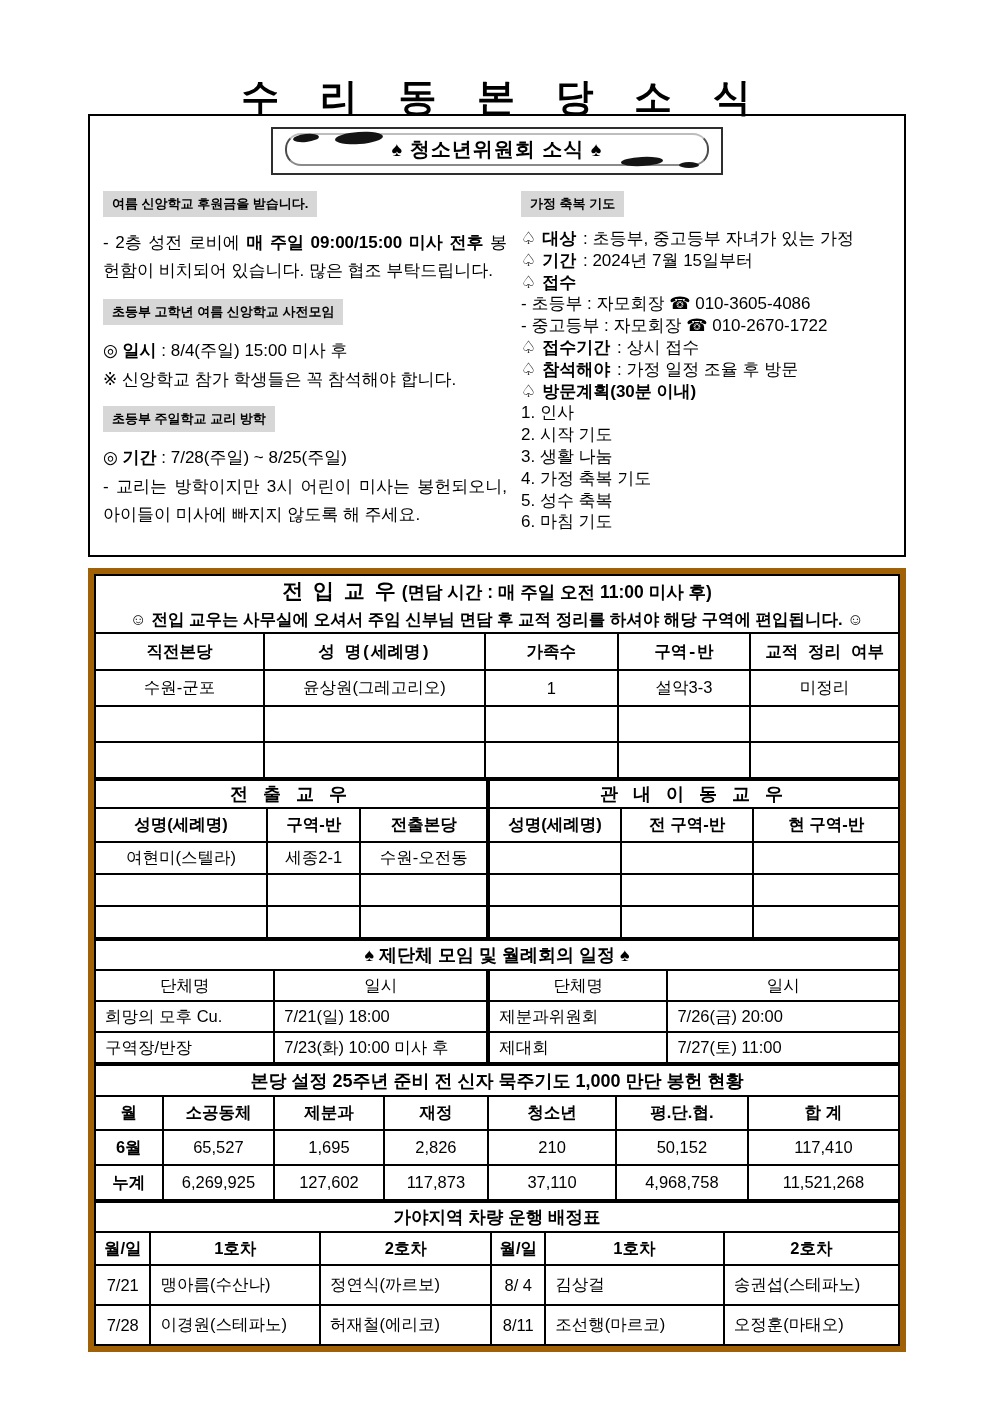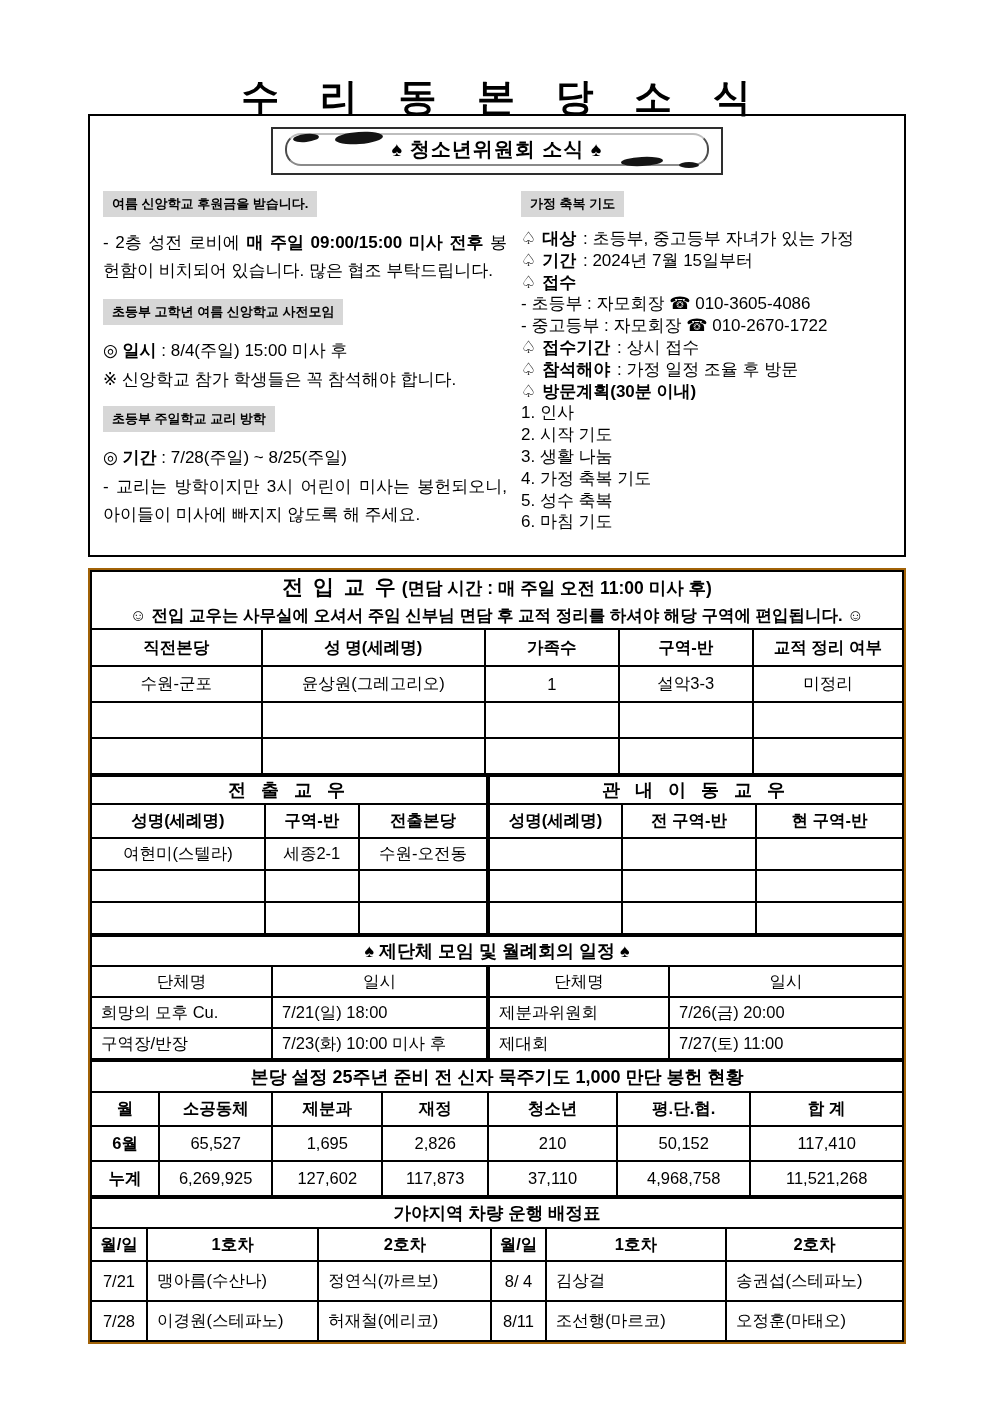--- a/index.html
+++ b/index.html
@@ -48,39 +48,39 @@
   .body { margin-top: 7px; line-height: 28px; }
   .body.two { height: 57px; overflow: hidden; text-align: justify; }
   .body.one { height: 27px; overflow: hidden; white-space: nowrap; }
   .rline { line-height: 21.8px; height: 21.8px; white-space: nowrap; overflow: hidden; }
   .rline .bullet:not(:empty) { margin-right: 6px; }
   .rline b:not(:empty) { margin-right: 2px; }
   .col-right .items { margin-top: 6px; }
   
   .box2 {
     position: absolute; left: 88px; top: 568px; width: 818px;
-    border: 2px solid #a16207; background: #fff;
+    border: 6px solid #a16207; background: #fff;
   }
   table { width: 100%; border-collapse: collapse; table-layout: fixed; }
   td {
     border: 2px solid #000; font-size: 16.5px; text-align: center;
     padding: 0 4px; overflow: hidden; white-space: nowrap;
   }
   td.hd { font-weight: bold; }
   td.hd-light { font-weight: normal; }
   td.tl { text-align: left; padding-left: 9px; }
   td.cdiv { border-left: 4px solid #000; }
   td.title-cell { font-weight: bold; font-size: 18px; }
   .tA-title-line1 { line-height: 28px; font-weight: bold; }
   .t-main { font-size: 21px; letter-spacing: 2px; }
   .t-paren { font-size: 17.5px; margin-left: 4px; }
   .tA-title-line2 { line-height: 26px; font-weight: bold; font-size: 16.5px; }
   .sp-title { letter-spacing: 5px; font-size: 18.5px; }
   tr.rA-t td { height: 58px; }
-  tr.rA-h td { height: 37px; }
+  tr.rA-h td { height: 37px; font-family: Liberation Mono, monospace; }
   tr.rA-d td { height: 36px; }
   tr.rB-t td { height: 28px; }
   tr.rB-h td { height: 34px; }
   tr.rB-d td { height: 32px; }
   tr.rC-t td { height: 30px; }
   tr.rC-h td { height: 31px; }
   tr.rC-d td { height: 31px; }
   tr.rD-t td { height: 31px; }
   tr.rD-h td { height: 34px; }
   tr.rD-d td { height: 35px; }

